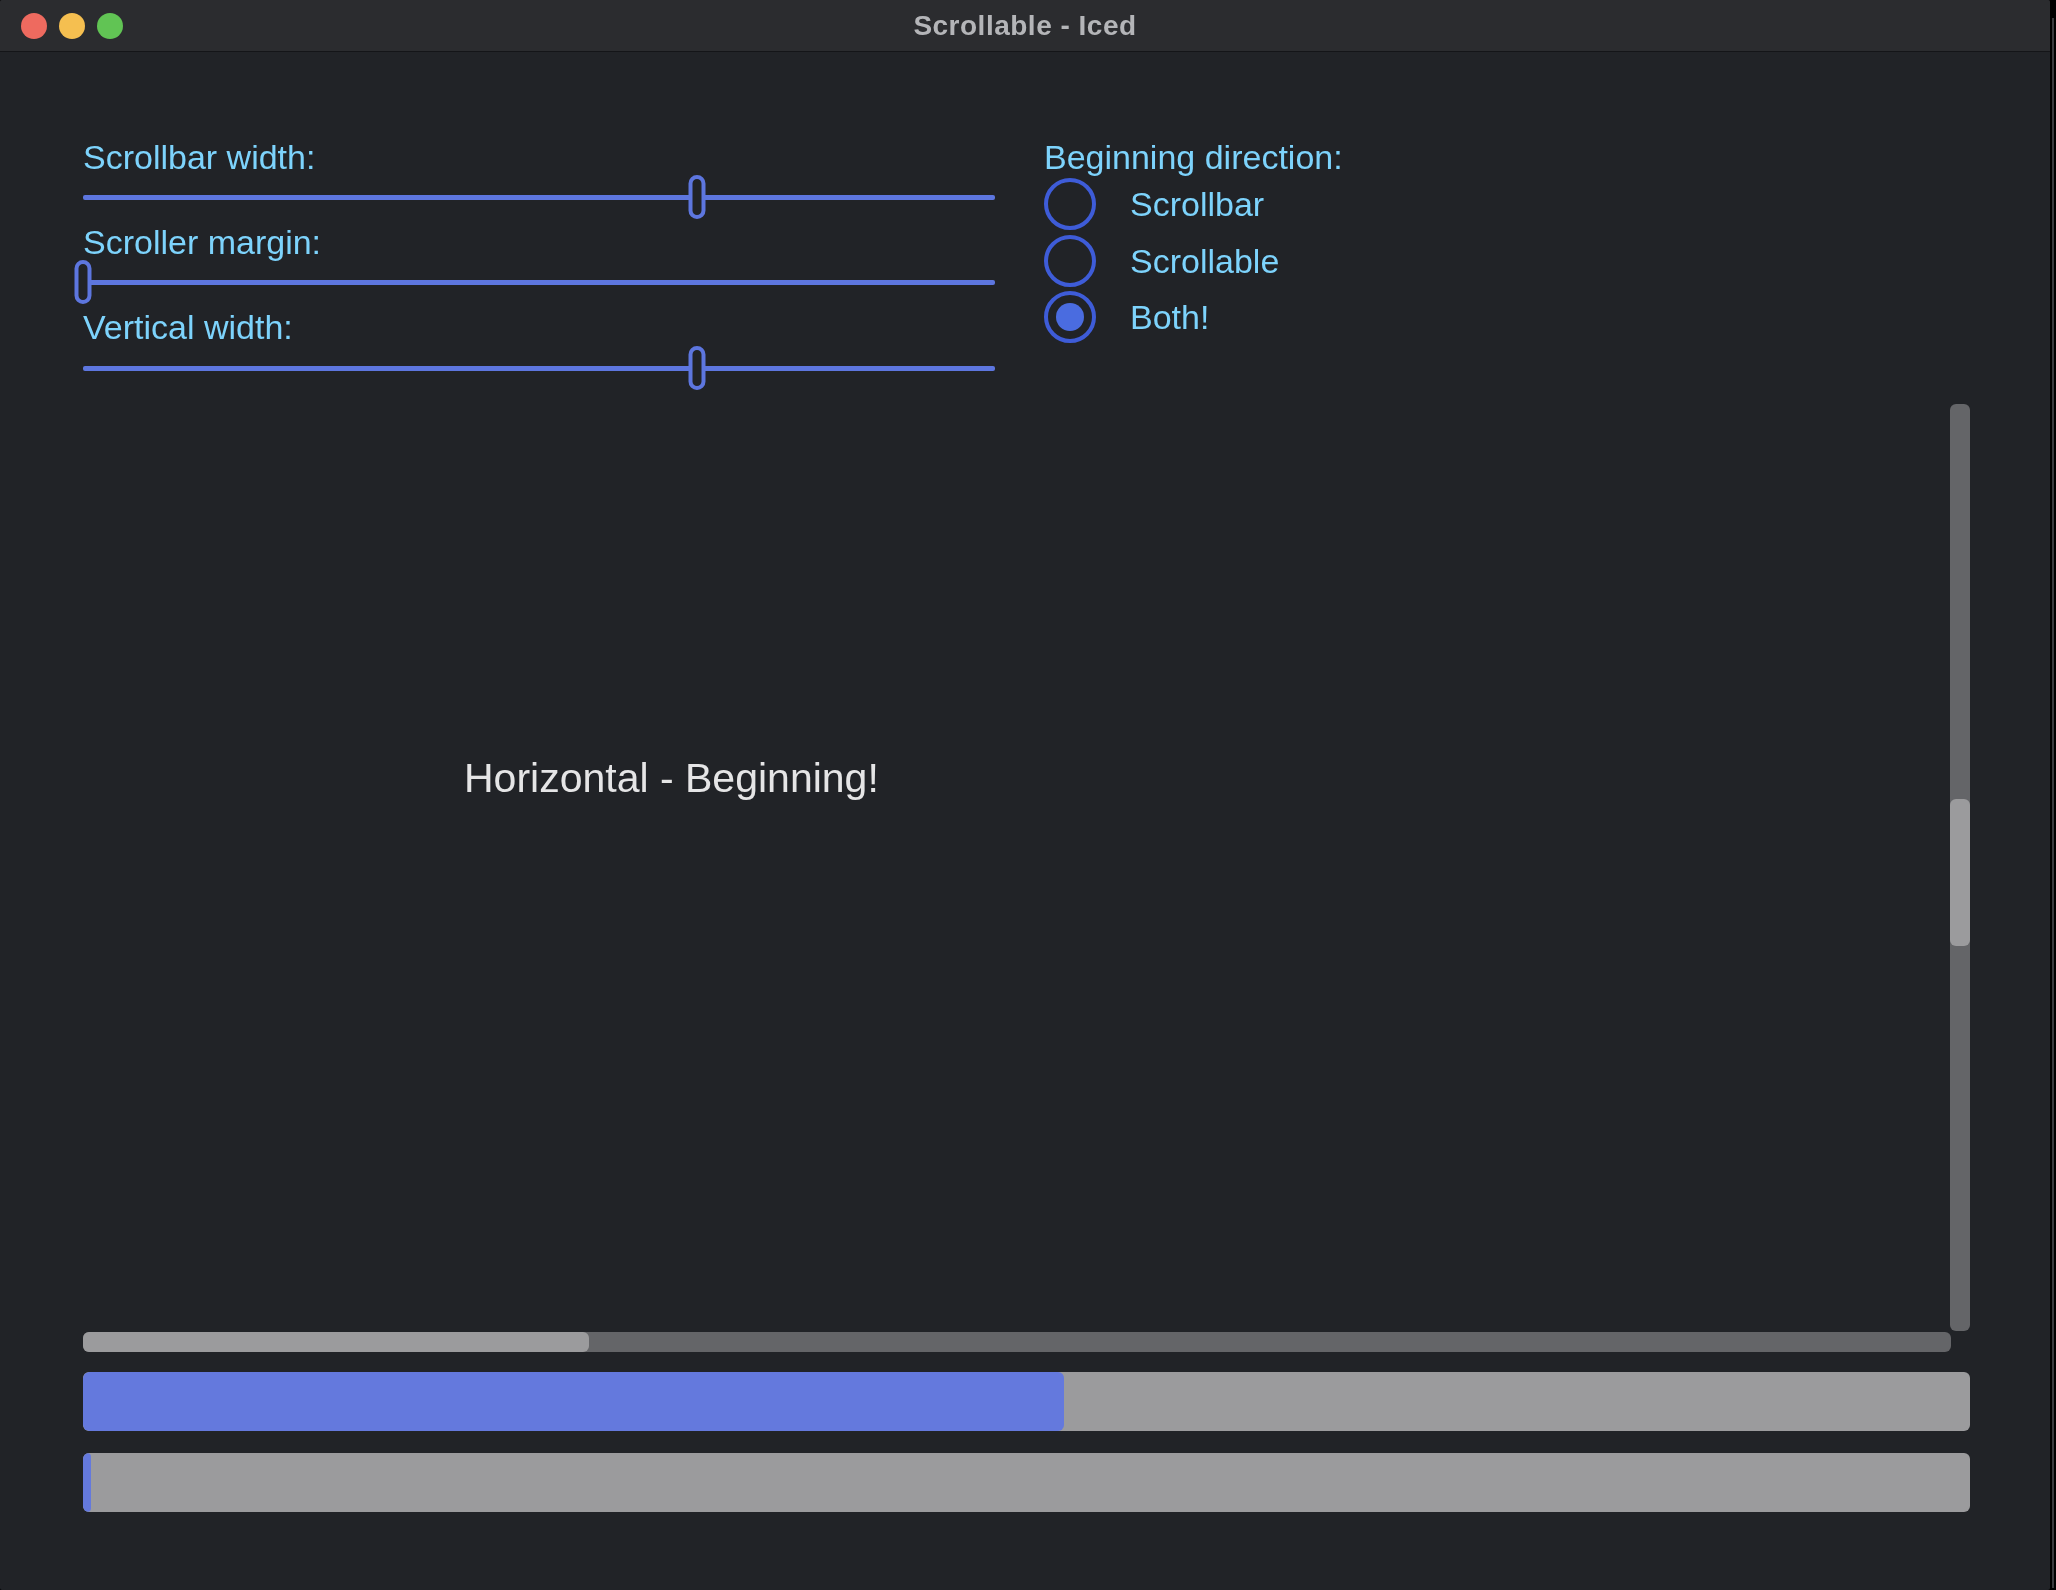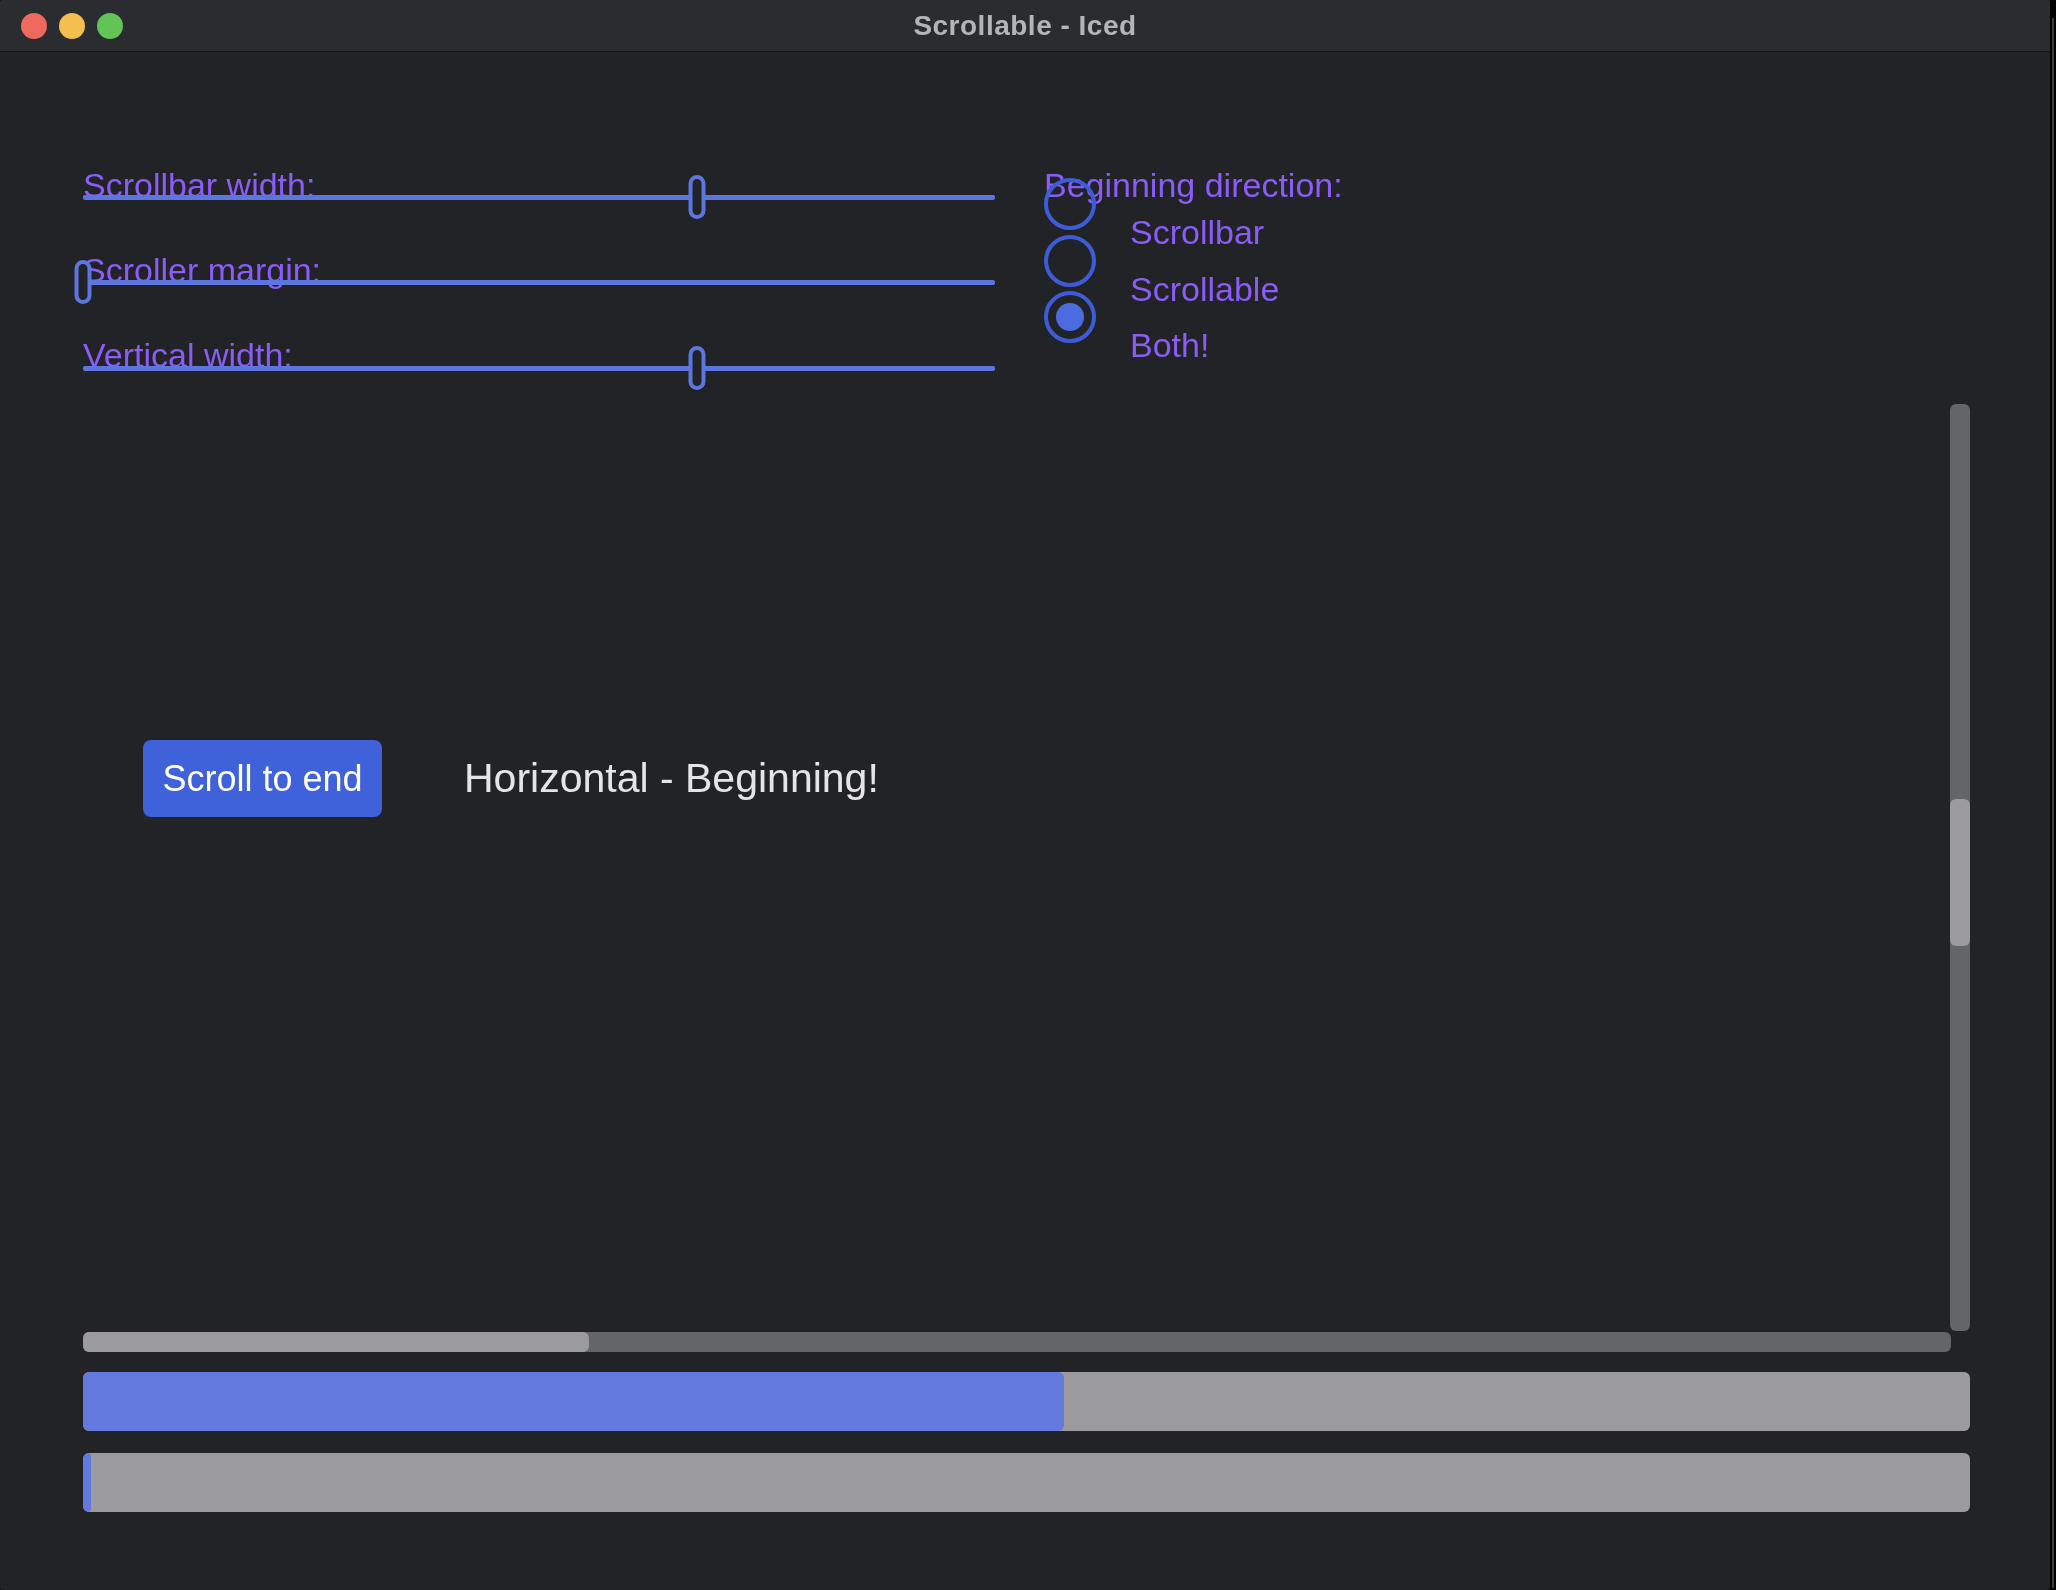--- a/index.html
+++ b/index.html
@@ -20,21 +20,21 @@
   .title {
     position: absolute; left: 0; right: 0; top: 0; height: 52px;
     line-height: 52px; text-align: center;
     font-size: 28px; font-weight: bold; color: #b4b5b8; letter-spacing: 0.5px;
   }
   .tl { position: absolute; top: 13px; width: 26px; height: 26px; border-radius: 50%; }
   .tl.red    { left: 21px;  background: #ee6a5f; }
   .tl.yellow { left: 59px;  background: #f5bf50; }
   .tl.green  { left: 97px;  background: #61c454; }
 
-  .label { position: absolute; color: #8b5cf6; font-size: 34px; line-height: 42px; white-space: nowrap; margin-top: 28px; }
+  .label { position: absolute; color: #7dd3fc; font-size: 34px; line-height: 42px; white-space: nowrap; }
 
   
   .slider { position: absolute; left: 83px; width: 912px; height: 44px; }
   .slider .track {
     position: absolute; left: 0; right: 0; top: 20px; height: 5px;
     background: #5d76df; border-radius: 2px;
   }
   .slider .handle {
     position: absolute; top: 0; width: 17px; height: 44px;
     border: 4px solid #5d76df; border-radius: 9px; background: #212327;
@@ -131,21 +131,20 @@
   <div class="radio-circle" style="top:235px">
     
   </div>
   <div class="label" style="left:1130px; top:240px">Scrollable</div>
 
   <div class="radio-circle selected" style="top:291px">
     <span class="dot"></span>
   </div>
   <div class="label" style="left:1130px; top:296px">Both!</div>
 
-  <button class="scroll-btn">Scroll to end</button>
   <div class="status-text">Horizontal - Beginning!</div>
 
   <div class="vscrollbar">
     <div class="scroller" style="top: 42.6%; height: 15.9%;"></div>
   </div>
   <div class="hscrollbar">
     <div class="scroller" style="left: 0%; width: 27.1%;"></div>
   </div>
 
   <div class="progress p1">

